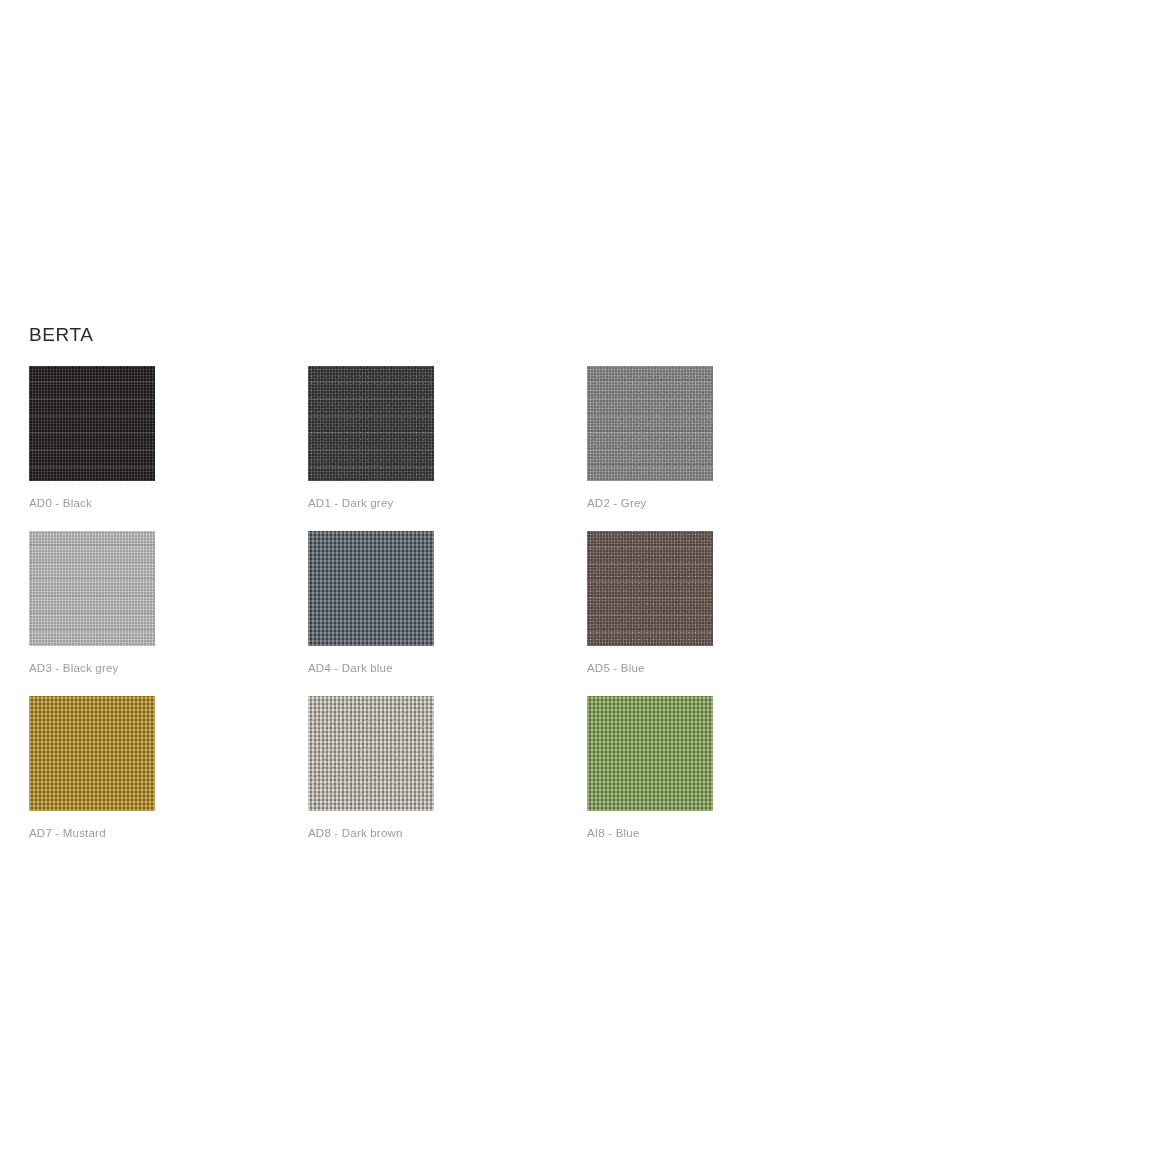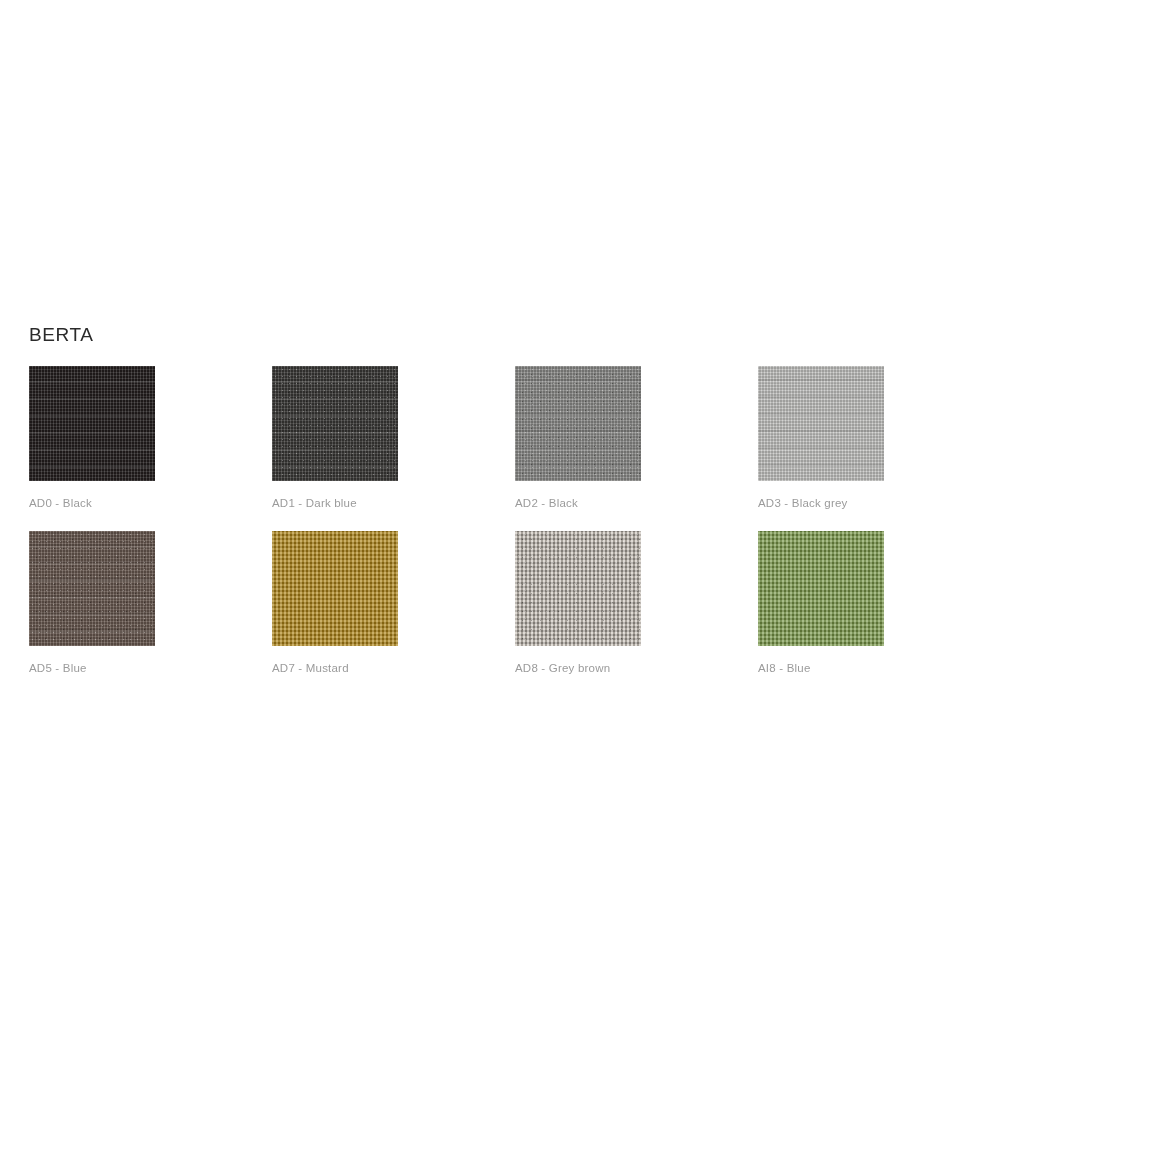--- a/index.html
+++ b/index.html
@@ -34,21 +34,21 @@
   }
   .swatch-grid {
     position: absolute;
     left: 25px;
     top: 366px;
     width: 1100px;
     display: flex;
     flex-wrap: wrap;
   }
   .swatch-cell {
-    width: 243px;
+    width: 279px;
     height: 165px;
     position: relative;
     box-sizing: border-box;
   }
   .swatch-chip {
     width: 126px;
     height: 115px;
     position: relative;
     overflow: hidden;
     background-color: #cccccc;
@@ -128,57 +128,63 @@
           <div class="slub"></div>
         </div>
         <div class="swatch-label">AD0 - Black</div>
       </div>
       <div class="swatch-cell">
         <div class="swatch-chip" style="background-color: rgb(59, 58, 56);">
           <div class="weave w-a"></div>
           <div class="slub"></div>
           <div class="fleck"></div>
         </div>
-        <div class="swatch-label">AD1 - Dark blue</div>
+        <div class="swatch-label">AD1 - Dark grey</div>
       </div>
       <div class="swatch-cell">
         <div class="swatch-chip" style="background-color: rgb(142, 142, 140);">
           <div class="weave w-a"></div>
           <div class="slub"></div>
           <div class="fleck"></div>
         </div>
-        <div class="swatch-label">AD2 - Black</div>
+        <div class="swatch-label">AD2 - Grey</div>
       </div>
       <div class="swatch-cell">
         <div class="swatch-chip" style="background-color: rgb(200, 200, 198);">
           <div class="weave w-a"></div>
           <div class="slub"></div>
         </div>
         <div class="swatch-label">AD3 - Black grey</div>
+      </div>
+      <div class="swatch-cell">
+        <div class="swatch-chip" style="background-color: rgb(74, 84, 93);">
+          <div class="weave w-b"></div>
+        </div>
+        <div class="swatch-label">AD4 - Dark blue</div>
       </div>
       <div class="swatch-cell">
         <div class="swatch-chip" style="background-color: rgb(106, 90, 81);">
           <div class="weave w-a"></div>
           <div class="slub"></div>
           <div class="fleck"></div>
         </div>
         <div class="swatch-label">AD5 - Blue</div>
       </div>
       <div class="swatch-cell">
         <div class="swatch-chip" style="background-color: rgb(176, 133, 21);">
           <div class="weave w-b"></div>
         </div>
         <div class="swatch-label">AD7 - Mustard</div>
       </div>
       <div class="swatch-cell">
         <div class="swatch-chip" style="background-color: rgb(203, 195, 186);">
           <div class="weave w-c"></div>
           <div class="fleck"></div>
         </div>
-        <div class="swatch-label">AD8 - Grey brown</div>
+        <div class="swatch-label">AD8 - Dark brown</div>
       </div>
       <div class="swatch-cell">
         <div class="swatch-chip" style="background-color: rgb(122, 154, 72);">
           <div class="weave w-b"></div>
         </div>
         <div class="swatch-label">AI8 - Blue</div>
       </div>
     </div>
 
 </div>

